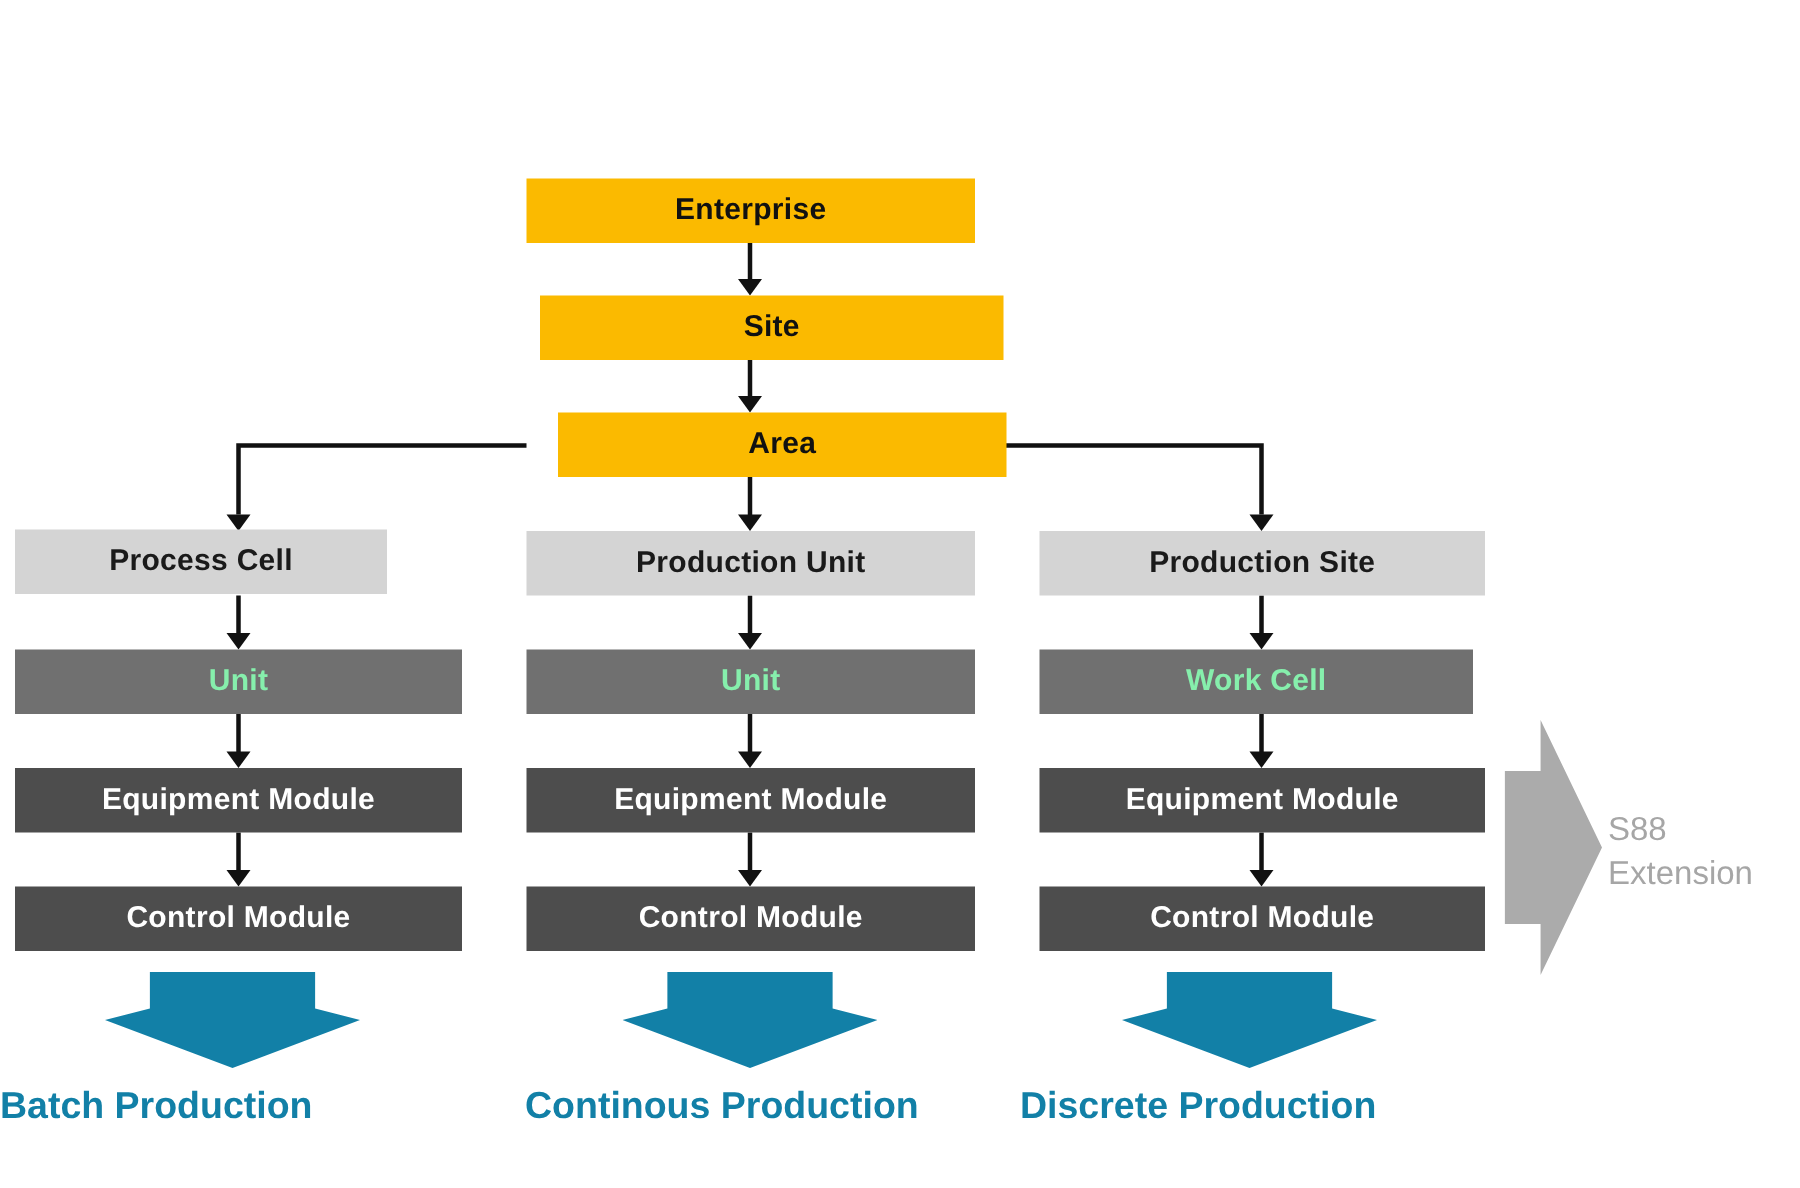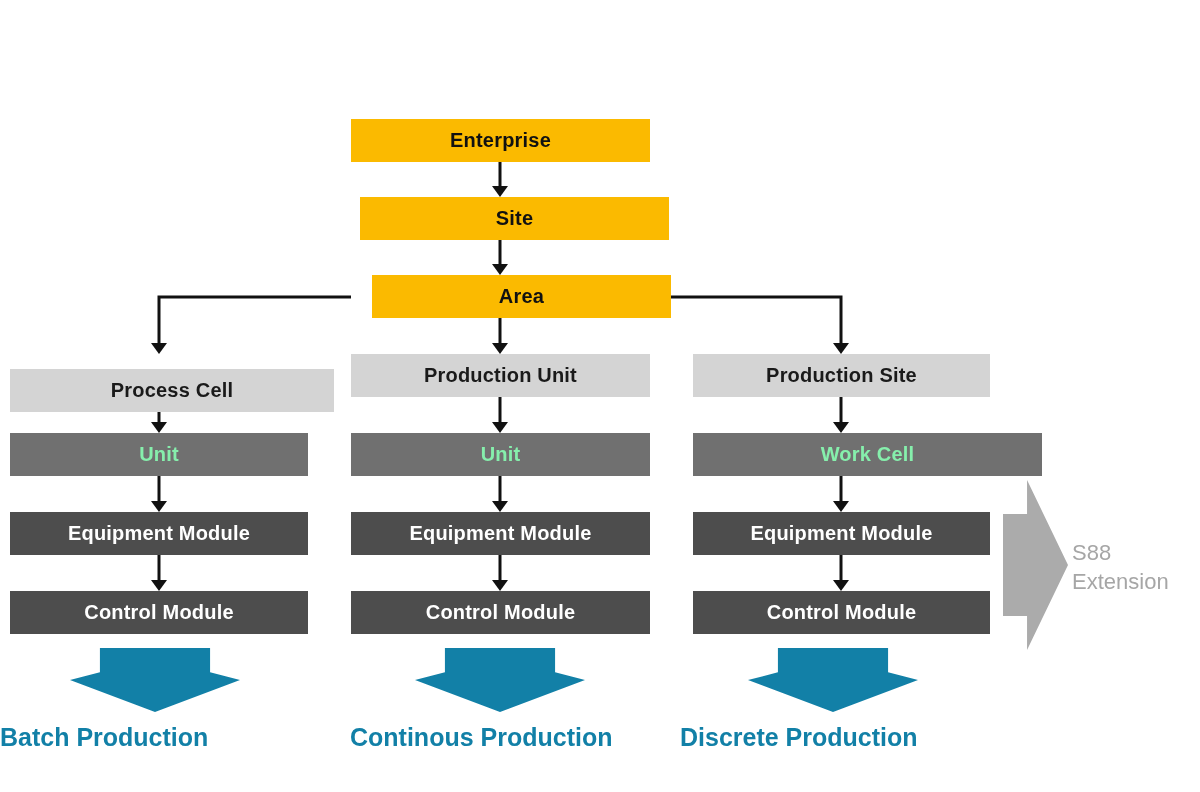--- a/index.html
+++ b/index.html
@@ -84,32 +84,32 @@
       <polygon points="833,385 849,385 841,396"></polygon>
       <polygon points="833,464 849,464 841,475"></polygon>
       <polygon points="833,543 849,543 841,554"></polygon>
     </g>
   </svg>
 
   <div class="box lvl-top" style="left:351px; top:82px;  width:299px">Enterprise</div>
   <div class="box lvl-top" style="left:360px; top:160px; width:309px">Site</div>
   <div class="box lvl-top" style="left:372px; top:238px; width:299px">Area</div>
 
-  <div class="box lvl-1" style="left:10px; top:332px; width:324px">Process Cell</div>
+  <div class="box lvl-1" style="left:10px; top:316px; width:248px">Process Cell</div>
   <div class="box lvl-2" style="left:10px; top:396px; width:298px">Unit</div>
   <div class="box lvl-3" style="left:10px; top:475px; width:298px">Equipment Module</div>
   <div class="box lvl-3" style="left:10px; top:554px; width:298px">Control Module</div>
 
   <div class="box lvl-1" style="left:351px; top:317px; width:299px">Production Unit</div>
   <div class="box lvl-2" style="left:351px; top:396px; width:299px">Unit</div>
   <div class="box lvl-3" style="left:351px; top:475px; width:299px">Equipment Module</div>
   <div class="box lvl-3" style="left:351px; top:554px; width:299px">Control Module</div>
 
   <div class="box lvl-1" style="left:693px; top:317px; width:297px">Production Site</div>
-  <div class="box lvl-2" style="left:693px; top:396px; width:349px">Work Cell</div>
+  <div class="box lvl-2" style="left:693px; top:396px; width:289px">Work Cell</div>
   <div class="box lvl-3" style="left:693px; top:475px; width:297px">Equipment Module</div>
   <div class="box lvl-3" style="left:693px; top:554px; width:297px">Control Module</div>
 
   <div class="bigarrow" style="left:70px;  top:611px"></div>
   <div class="bigarrow" style="left:415px; top:611px"></div>
   <div class="bigarrow" style="left:748px; top:611px"></div>
 
   <div class="prod-label" style="left:0px">Batch Production</div>
   <div class="prod-label" style="left:350px">Continous Production</div>
   <div class="prod-label" style="left:680px">Discrete Production</div>

